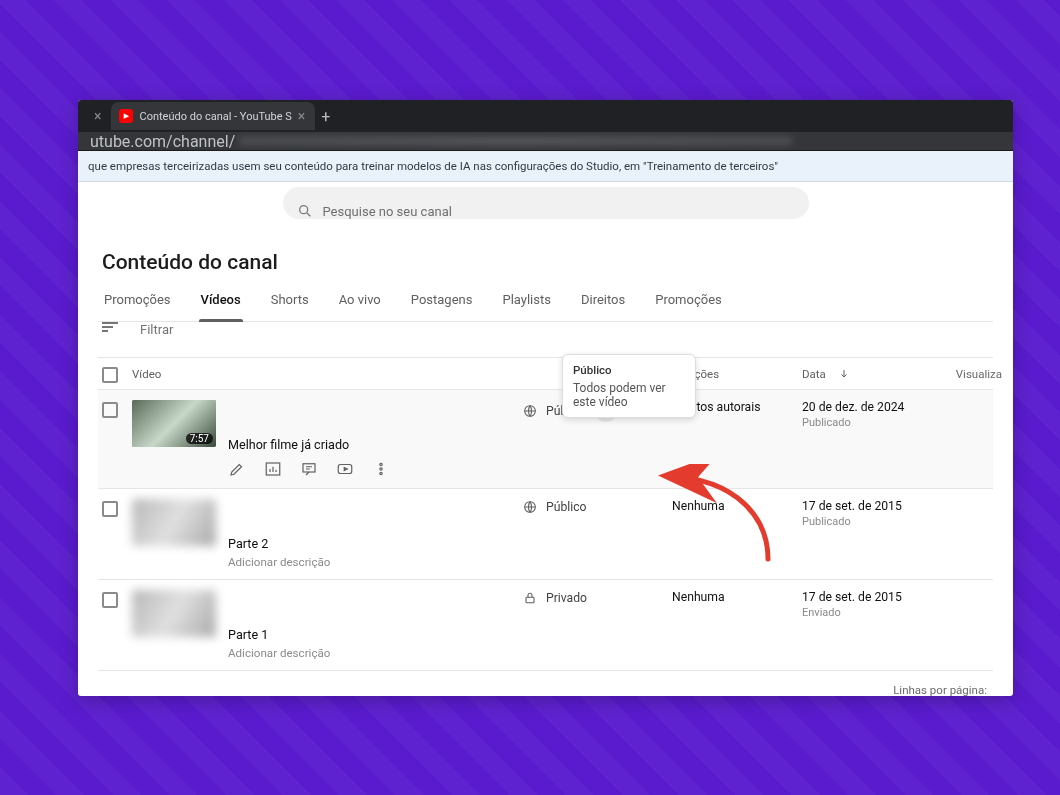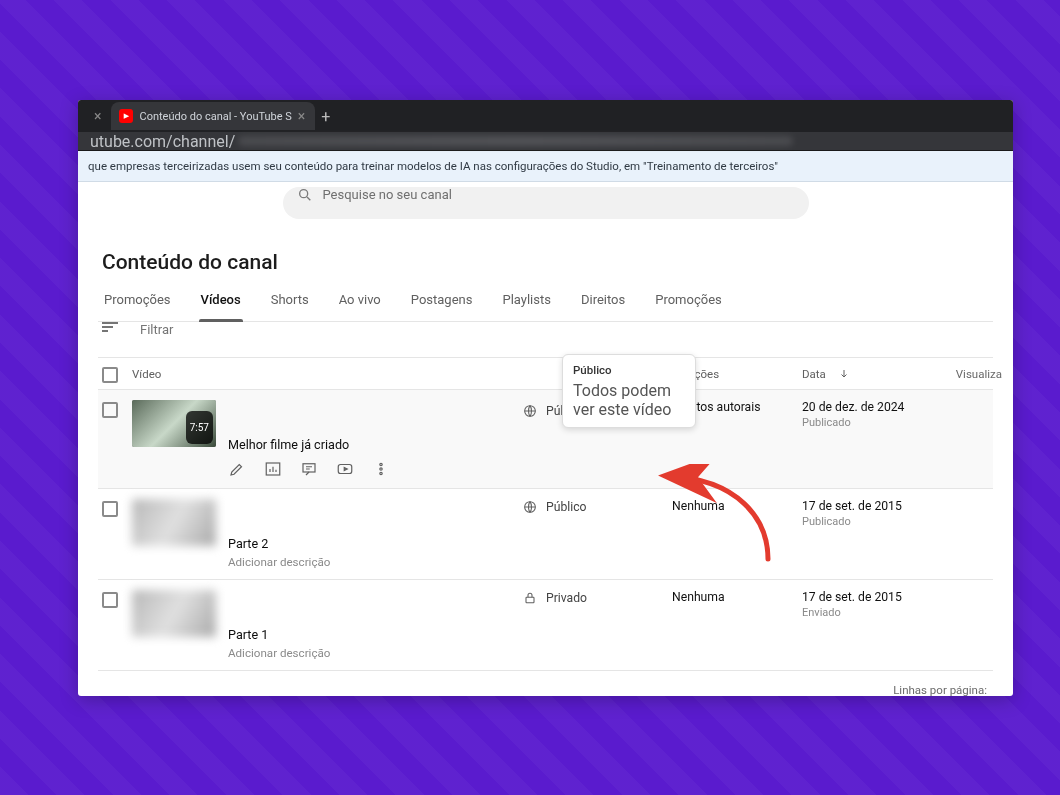--- a/index.html
+++ b/index.html
@@ -79,21 +79,21 @@
 
   
   .searchbar-wrap {
     display:flex; justify-content:center; align-items:center;
     height: 42px; background:#fff;
     border-bottom:1px solid #fff;
   }
   .searchbar {
     width: 526px; height: 32px;
     background: #f1f1f1; border-radius: 20px;
-    display:flex; align-items:flex-start; gap:10px;
+    display:flex; align-items:flex-end; gap:10px;
     padding: 0 14px;
     color:#6f6f6f; font-size:13px;
   }
   .searchbar svg { width:16px; height:16px; stroke:#7a7a7a; }
 
   
   .content { padding: 12px 20px 0 20px; }
   .page-title { font-size: 21px; font-weight: 500; color:#1c1c1c; margin: 14px 0 0 4px; }
   .tabs {
     display:flex; gap:26px; border-bottom:1px solid #e5e5e5;
@@ -139,21 +139,21 @@
     position:relative;
   }
   .trow.hover { background:#f9f9f9; }
   .chk {
     width:16px;height:16px;border:2px solid #8a8a8a;border-radius:2px;
     margin-top:2px;
   }
   .vidcell { display:flex; gap:12px; }
   .thumb { width:84px; height:47px; background:#777; border-radius:2px; position:relative; overflow:hidden; }
   .thumb-blur { filter:blur(5px); background:linear-gradient(120deg,#b8b8b8,#e0e0e0,#aaa); }
-  .thumb-duration { position:absolute; right:3px; bottom:3px; background:rgba(0,0,0,0.75); color:#fff; font-size:10px; padding:11px 4px; border-radius:6px; }
+  .thumb-duration { position:absolute; right:3px; bottom:3px; background:rgba(0,0,0,0.75); color:#fff; font-size:10px; padding:0 4px; border-radius:6px; }
   .thumb-img { position:absolute; inset:0; background:linear-gradient(135deg,#5a6a5a 0%,#c8d8c8 50%,#3a4a3a 100%); }
   .vidmeta .title { color:#0d0d0d; font-size:12.6px; margin-bottom:4px;margin-top:37px; }
   .vidmeta .sub { color:#8a8a8a; font-size:11.6px; }
   .action-icons { display:flex; gap:18px; margin-top:8px; color:#616161; }
   .action-icons .ai { width:18px; height:18px; display:flex; align-items:center; justify-content:center; }
   .action-icons svg { width:18px; height:18px; stroke:#616161; fill:none; stroke-width:1.6; }
   .vis-cell { display:flex; align-items:center; gap:8px; position:relative; color:#444; }
   .vis-cell svg { width:16px;height:16px; stroke:#606060; fill:none; stroke-width:1.6; }
   .vis-caret {
     width:22px;height:22px;border-radius:50%;background:#e6e6e6;
@@ -164,21 +164,21 @@
 
   
   .tooltip {
     position:absolute; left:464px; top:-36px;
     width:134px; background:#fff; border:1px solid #ddd;
     border-radius:6px; box-shadow:0 2px 6px rgba(0,0,0,0.14);
     padding:8px 10px; font-size:11.5px; color:#333;
     z-index:30;
   }
   .tooltip .tt-title { font-weight:500; margin-bottom:4px; }
-  .tooltip .tt-sub { font-size:16px; color:#555; }
+  .tooltip .tt-sub { font-size:12px; color:#555; }
 
   
   .tfoot { text-align:right; font-size:11.5px; color:#6a6a6a; padding:12px 6px; }
 
   
   .arrow-annot {
     position:absolute;
     left:540px; top:364px;
     width:180px; height:120px;
     pointer-events:none;

